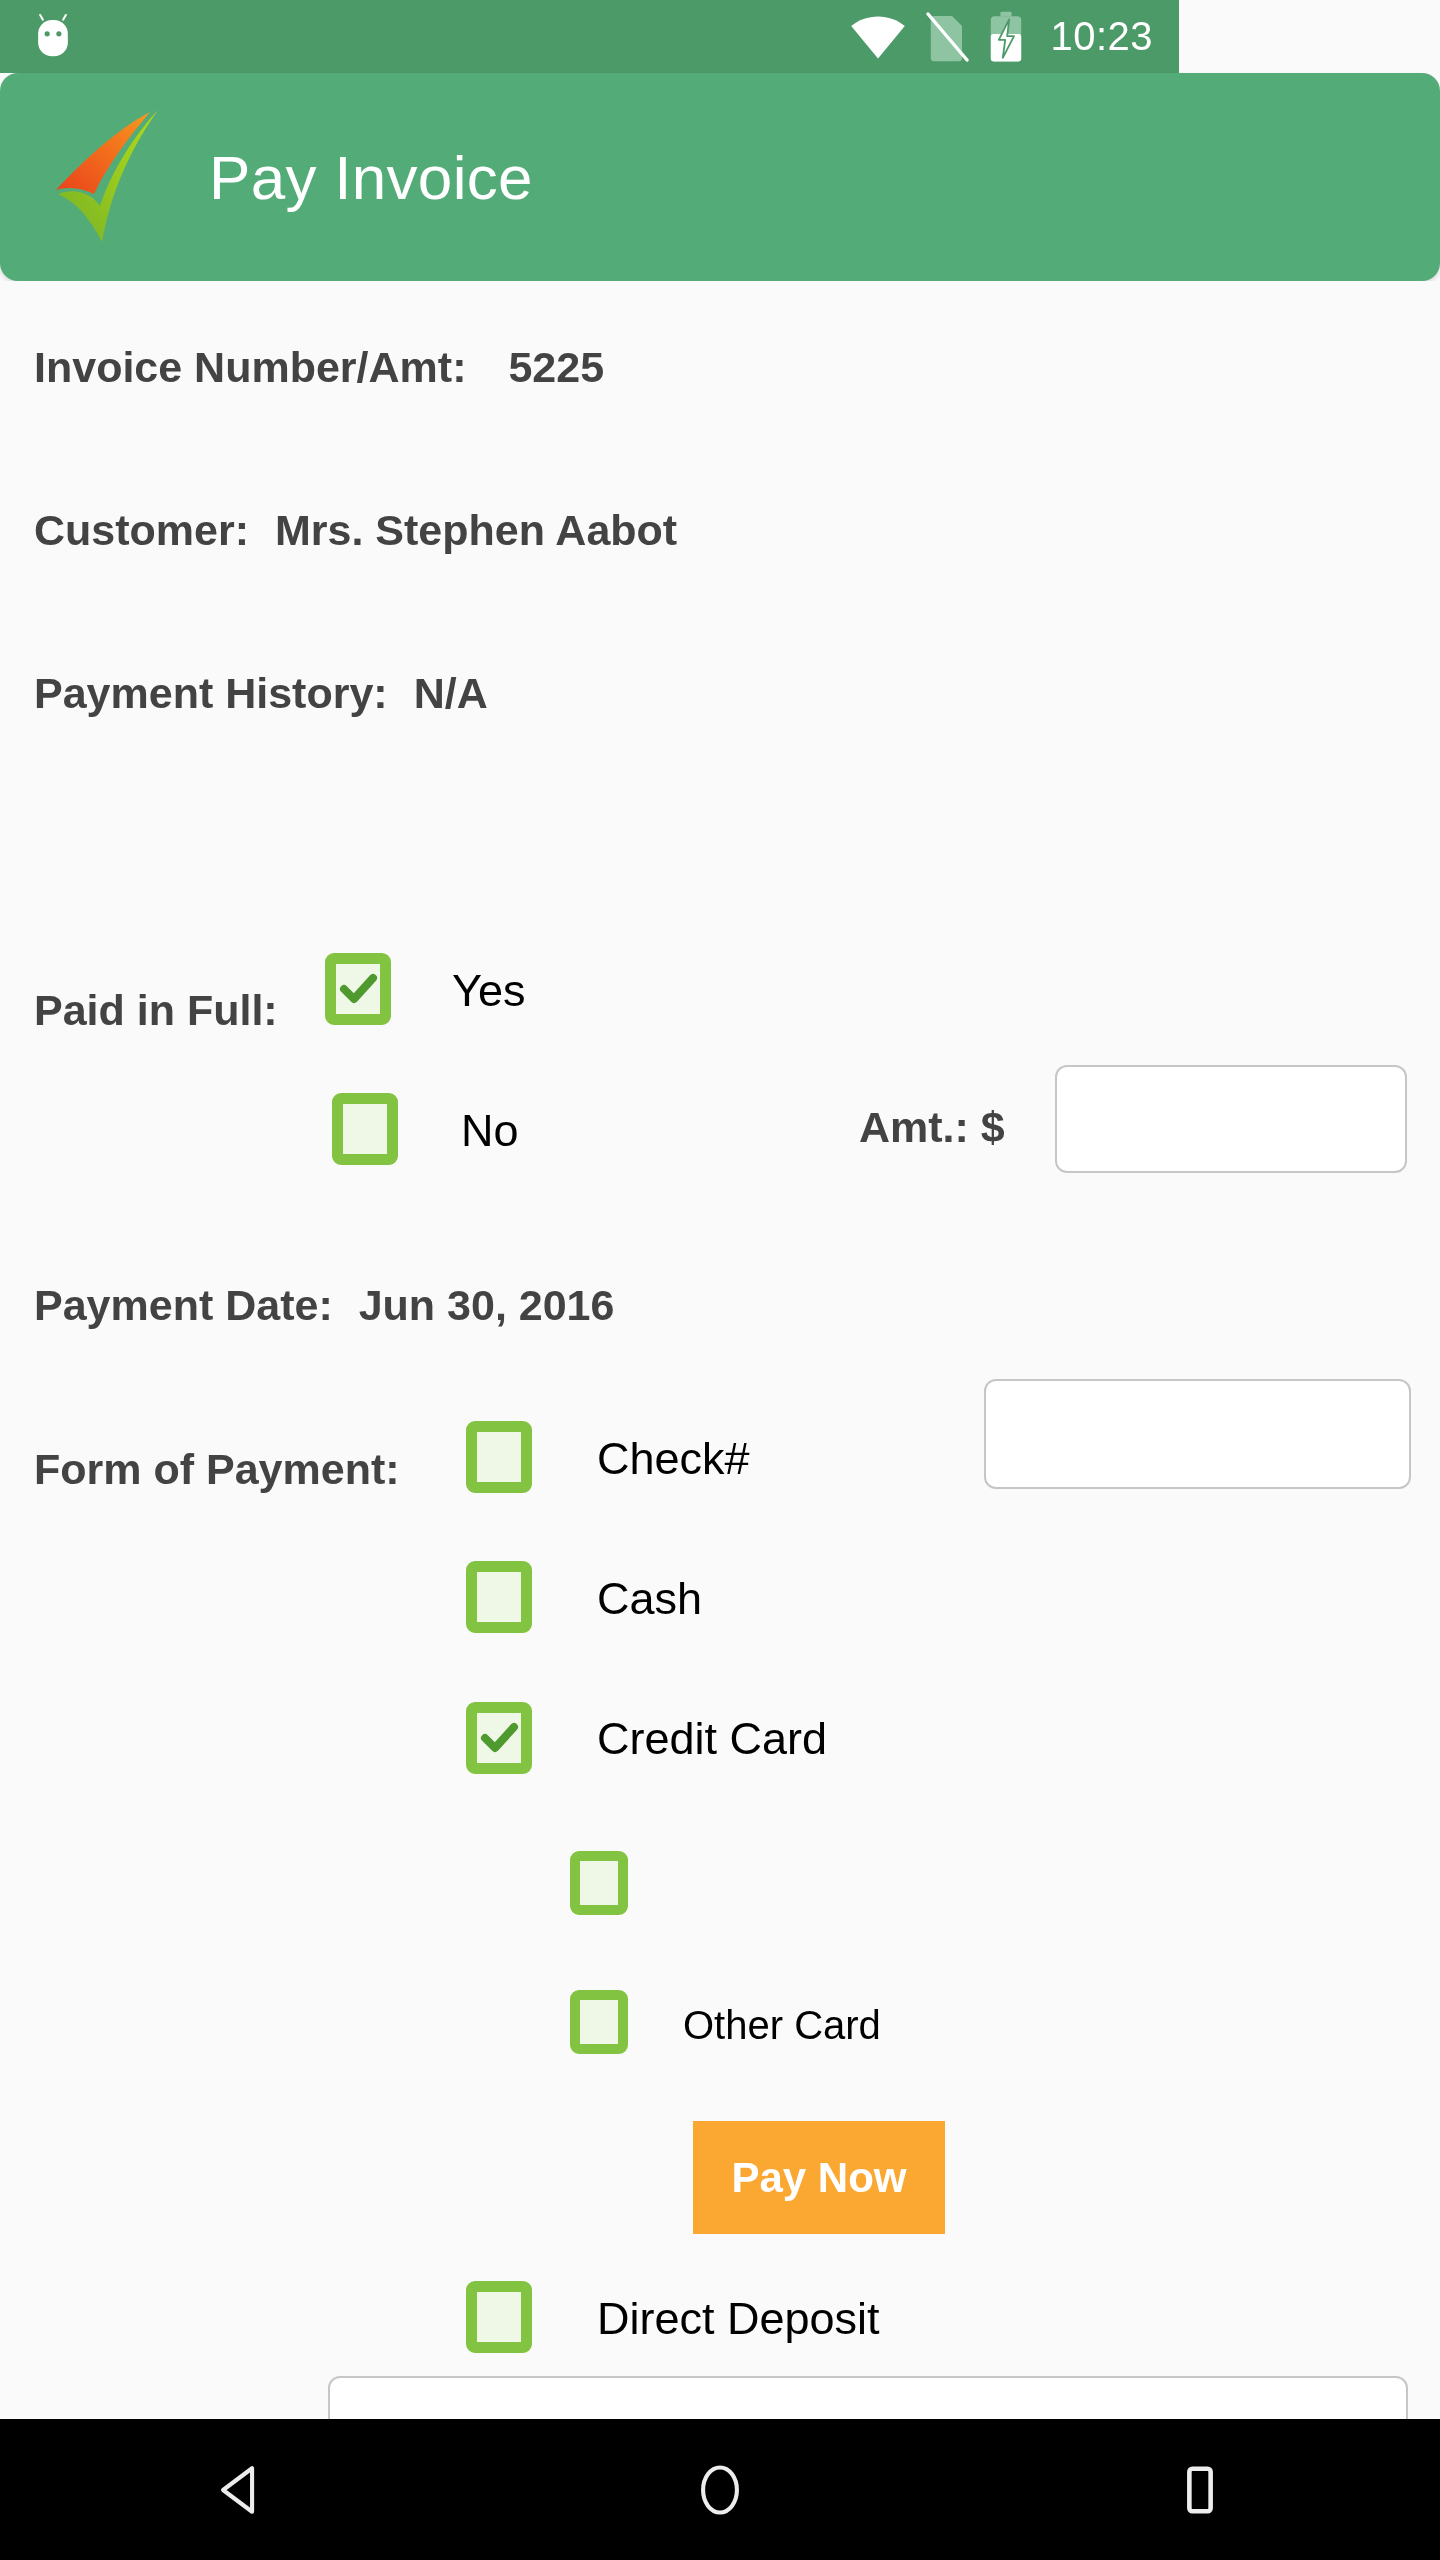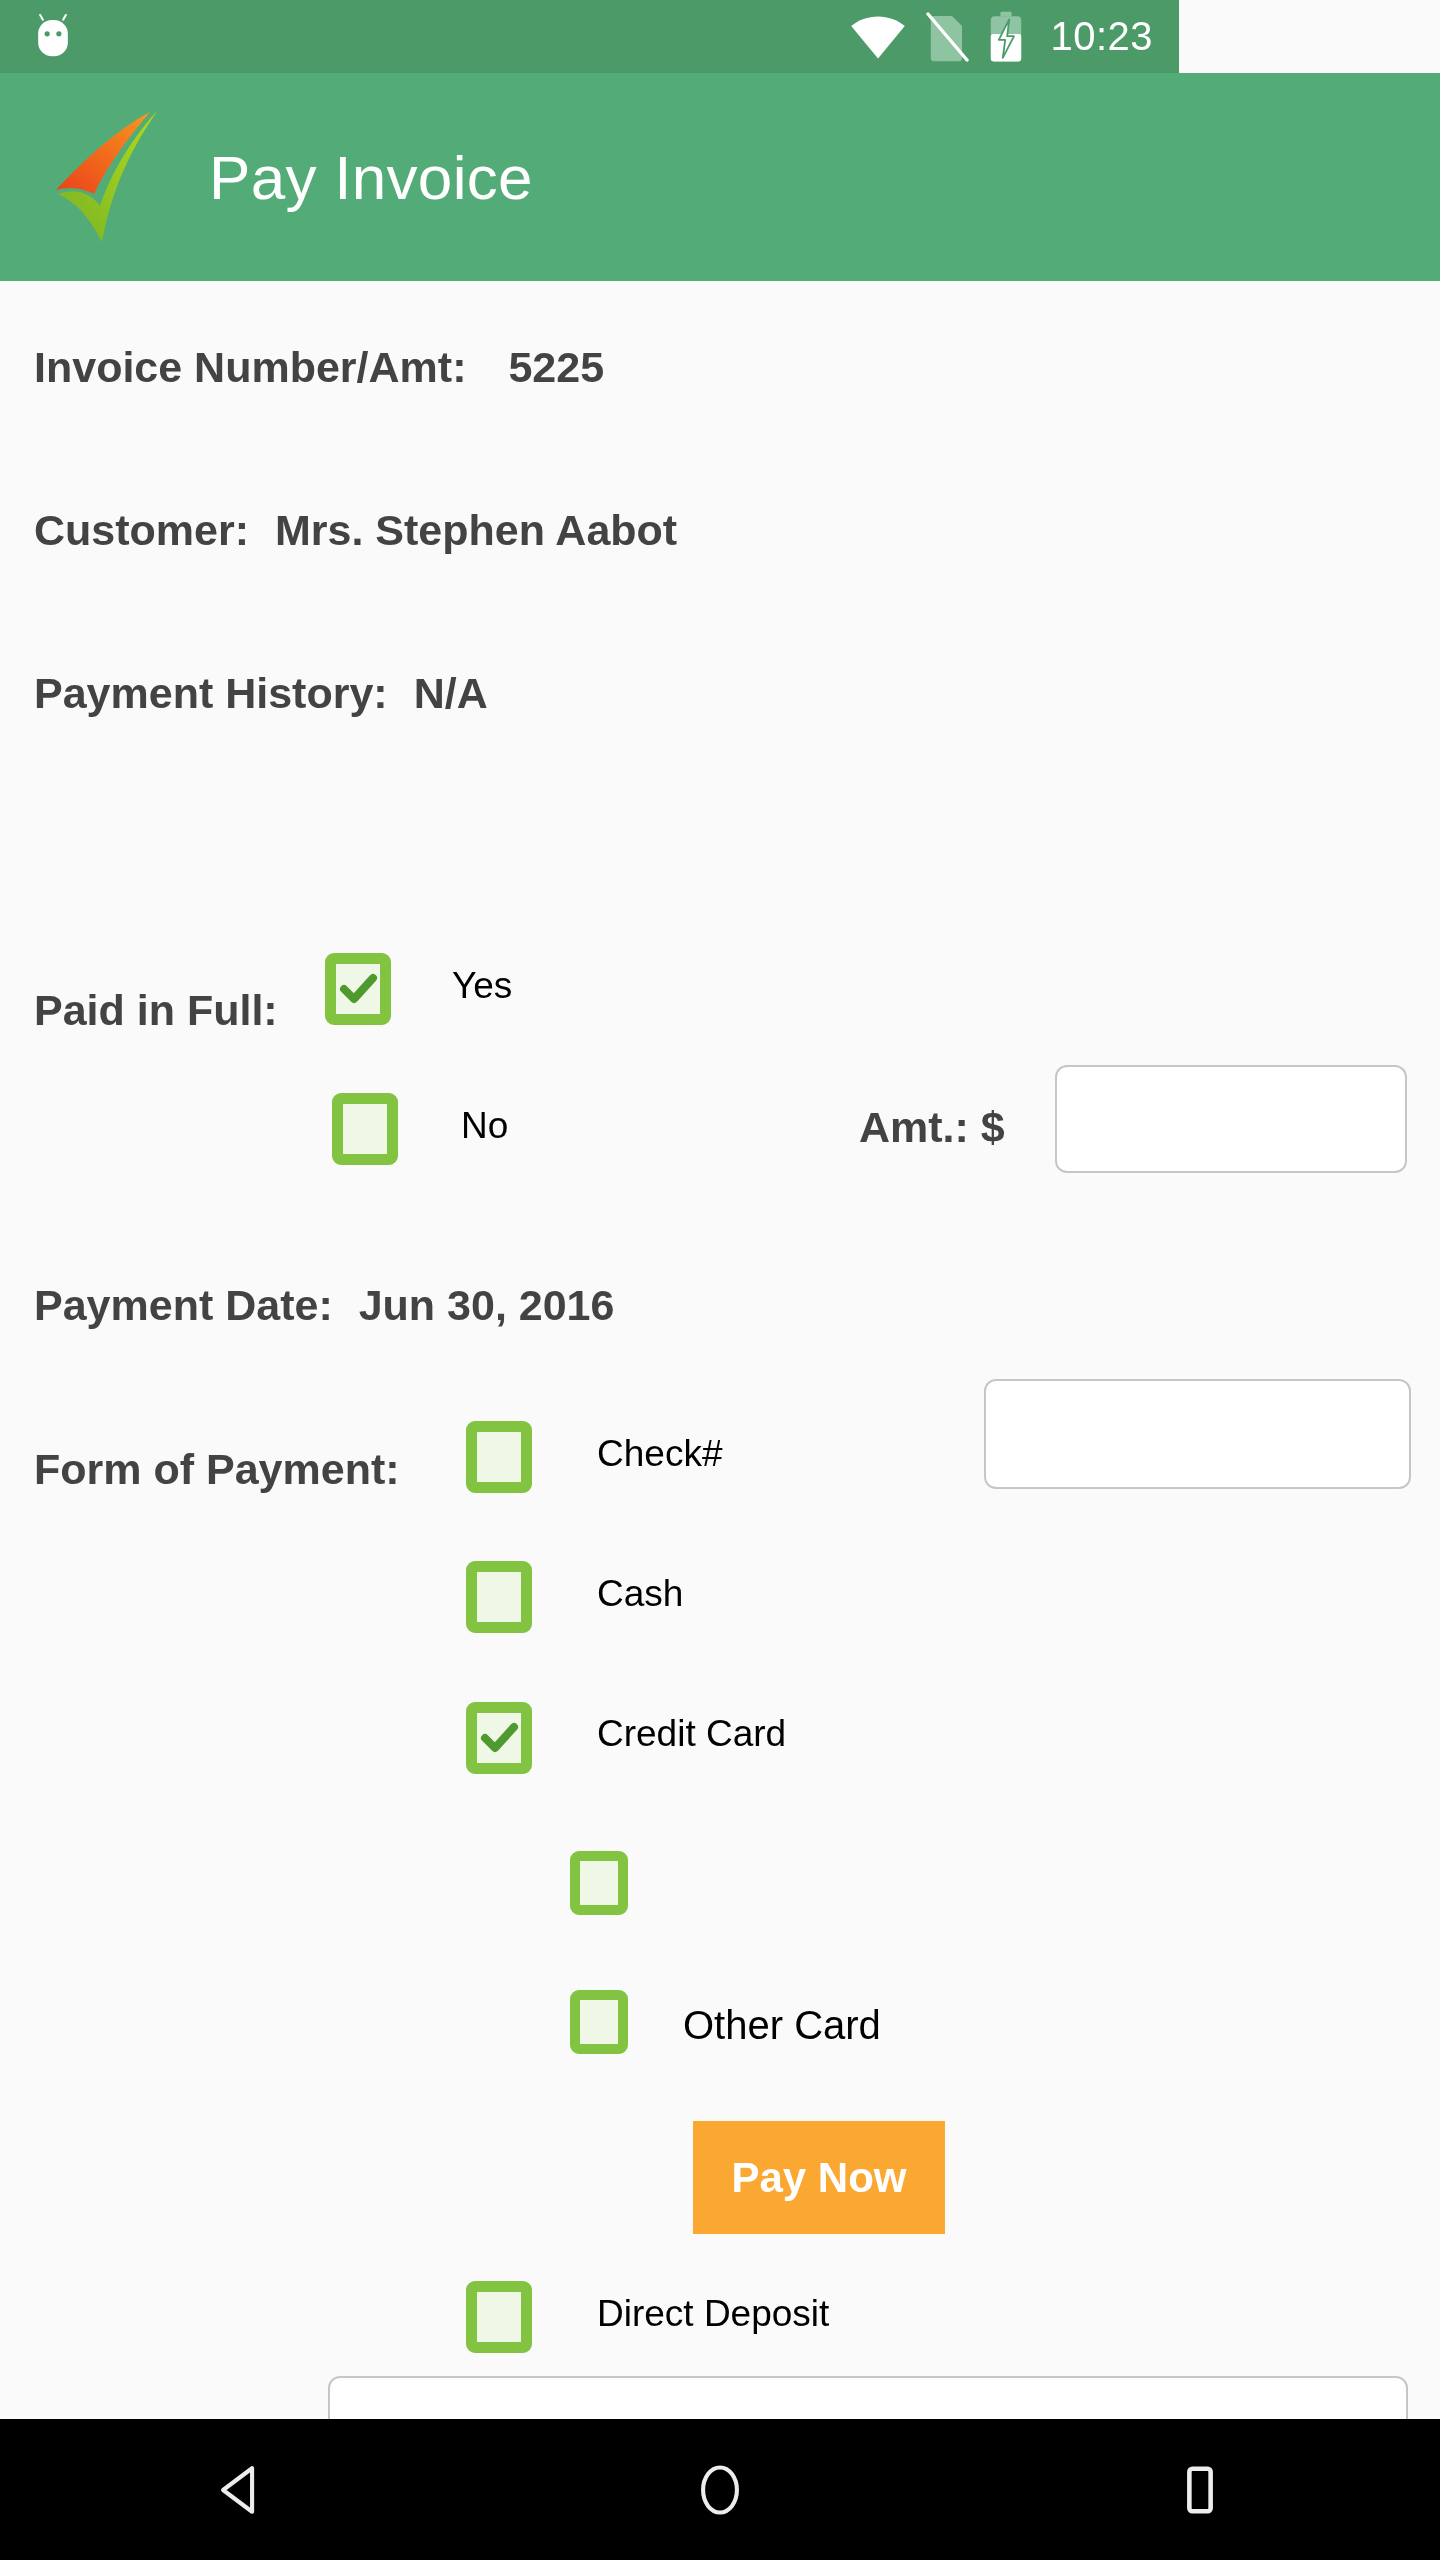--- a/index.html
+++ b/index.html
@@ -50,20 +50,21 @@
   
   #app-bar {
     position: absolute;
     top: 73px; left: 0;
     width: 1440px;
     height: 208px;
     background: #53AC77;
     display: flex;
     align-items: center;
     box-shadow: 0 3px 5px rgba(0,0,0,0.12);
+    border-radius: 18px;
   }
   #app-logo {
     width: 165px;
     height: 150px;
     margin-left: 38px;
     flex: none;
   }
   #app-title {
     color: #ffffff;
     font-size: 62px;
@@ -109,21 +110,21 @@
     width: 100%; height: 100%;
     display: block;
   }
 
   .cb-text {
     position: absolute;
     color: #000000;
     font-weight: 400;
     white-space: nowrap;
   }
-  .cb-text.lg { font-size: 37px; }
+  .cb-text.lg { font-size: 45px; }
   .cb-text.md { font-size: 40px; }
 
   .text-input {
     position: absolute;
     background: #ffffff;
     border: 2px solid #C6C6C6;
     border-radius: 12px;
   }
 
   #pay-now-button {

